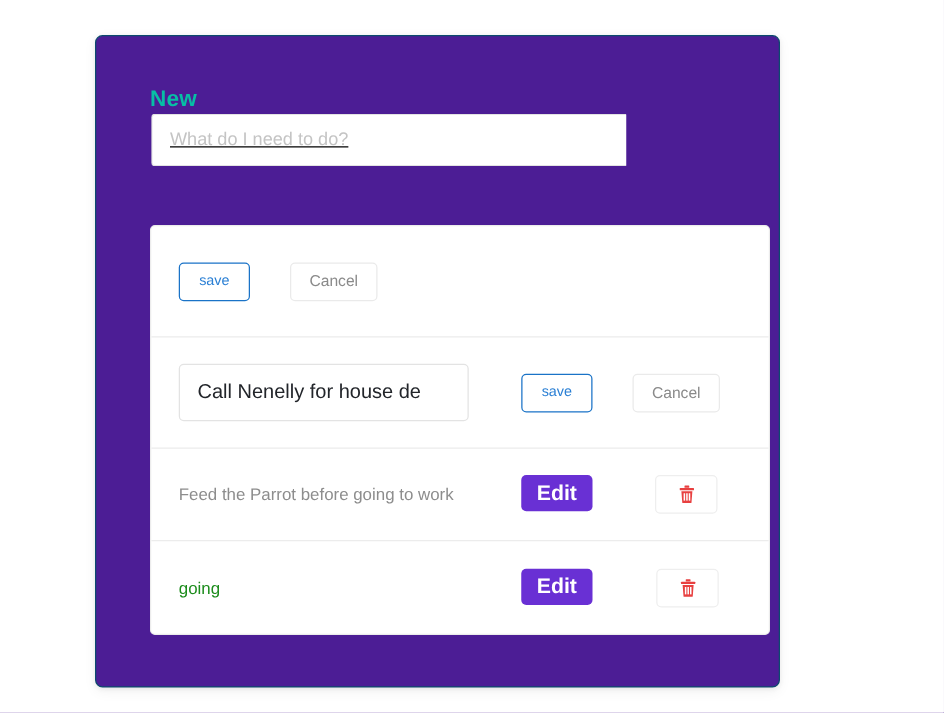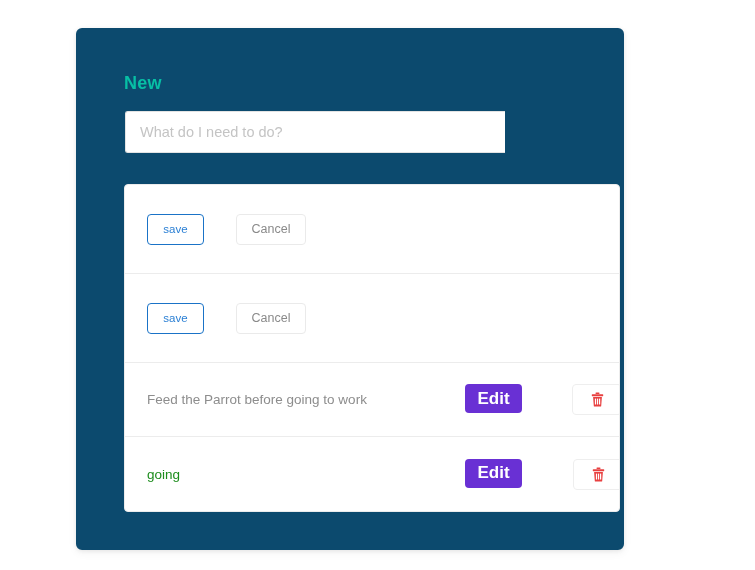--- a/index.html
+++ b/index.html
@@ -21,46 +21,47 @@
     overflow: hidden;
   }
 
   
   .panel {
     position: absolute;
     left: 76px;
     top: 28px;
     width: 548px;
     height: 522px;
-    background: #0c4a6e;
-    border: 5px solid #0c4a6e;
+    background: #4c1d95;
+    border: 1px solid #0c4a6e;
     border-radius: 6px;
     box-shadow: 0 1px 4px rgba(0,0,0,0.07), 0 3px 10px rgba(0,0,0,0.05);
   }
 
   
   .heading {
     position: absolute;
     left: 43px;
     top: 40px;
     font-size: 18px;
     font-weight: bold;
     color: #07bfa5;
     letter-spacing: 0.2px;
     margin: 0;
   }
 
   
   .create-row {
     position: absolute;
     left: 44px;
-    top: 78px;
+    top: 62px;
     display: flex;
     align-items: stretch;
     height: 42px;
+    text-decoration: underline;
   }
   .new-input {
     width: 380px;
     height: 42px;
     border: 1px solid #e3e3e3;
     border-right: none;
     border-radius: 3px 0 0 3px;
     background: #ffffff;
     padding: 0 14px;
     font-family: "Liberation Sans", sans-serif;
@@ -97,21 +98,21 @@
   }
 
   .todo-row {
     display: flex;
     align-items: center;
     border-bottom: 1px solid #ececec;
     padding: 0 22px;
   }
   .todo-row:last-child { border-bottom: none; }
   .todo-row.editing { height: 89px; }
-  .todo-row.viewing { height: 74px; gap: 44px; }
+  .todo-row.viewing { height: 74px; }
 
   .row-main {
     flex: 0 0 274px;
     display: flex;
     align-items: center;
   }
 
   .edit-input {
     width: 232px;
     height: 46px;
@@ -208,20 +209,23 @@
     <div class="list-card">
 
       <div class="todo-row editing">
         <div class="row-actions">
           <button class="btn-save">save</button>
           <button class="btn-cancel">Cancel</button>
         </div>
       </div>
 
       <div class="todo-row editing">
+        <div class="row-main">
+          <input class="edit-input" type="text" value="Call Nenelly for house de" style="">
+        </div>
         <div class="row-actions">
           <button class="btn-save">save</button>
           <button class="btn-cancel">Cancel</button>
         </div>
       </div>
 
       <div class="todo-row viewing">
         <div class="row-main">
           <span class="todo-label">Feed the Parrot before going to work</span>
         </div>

